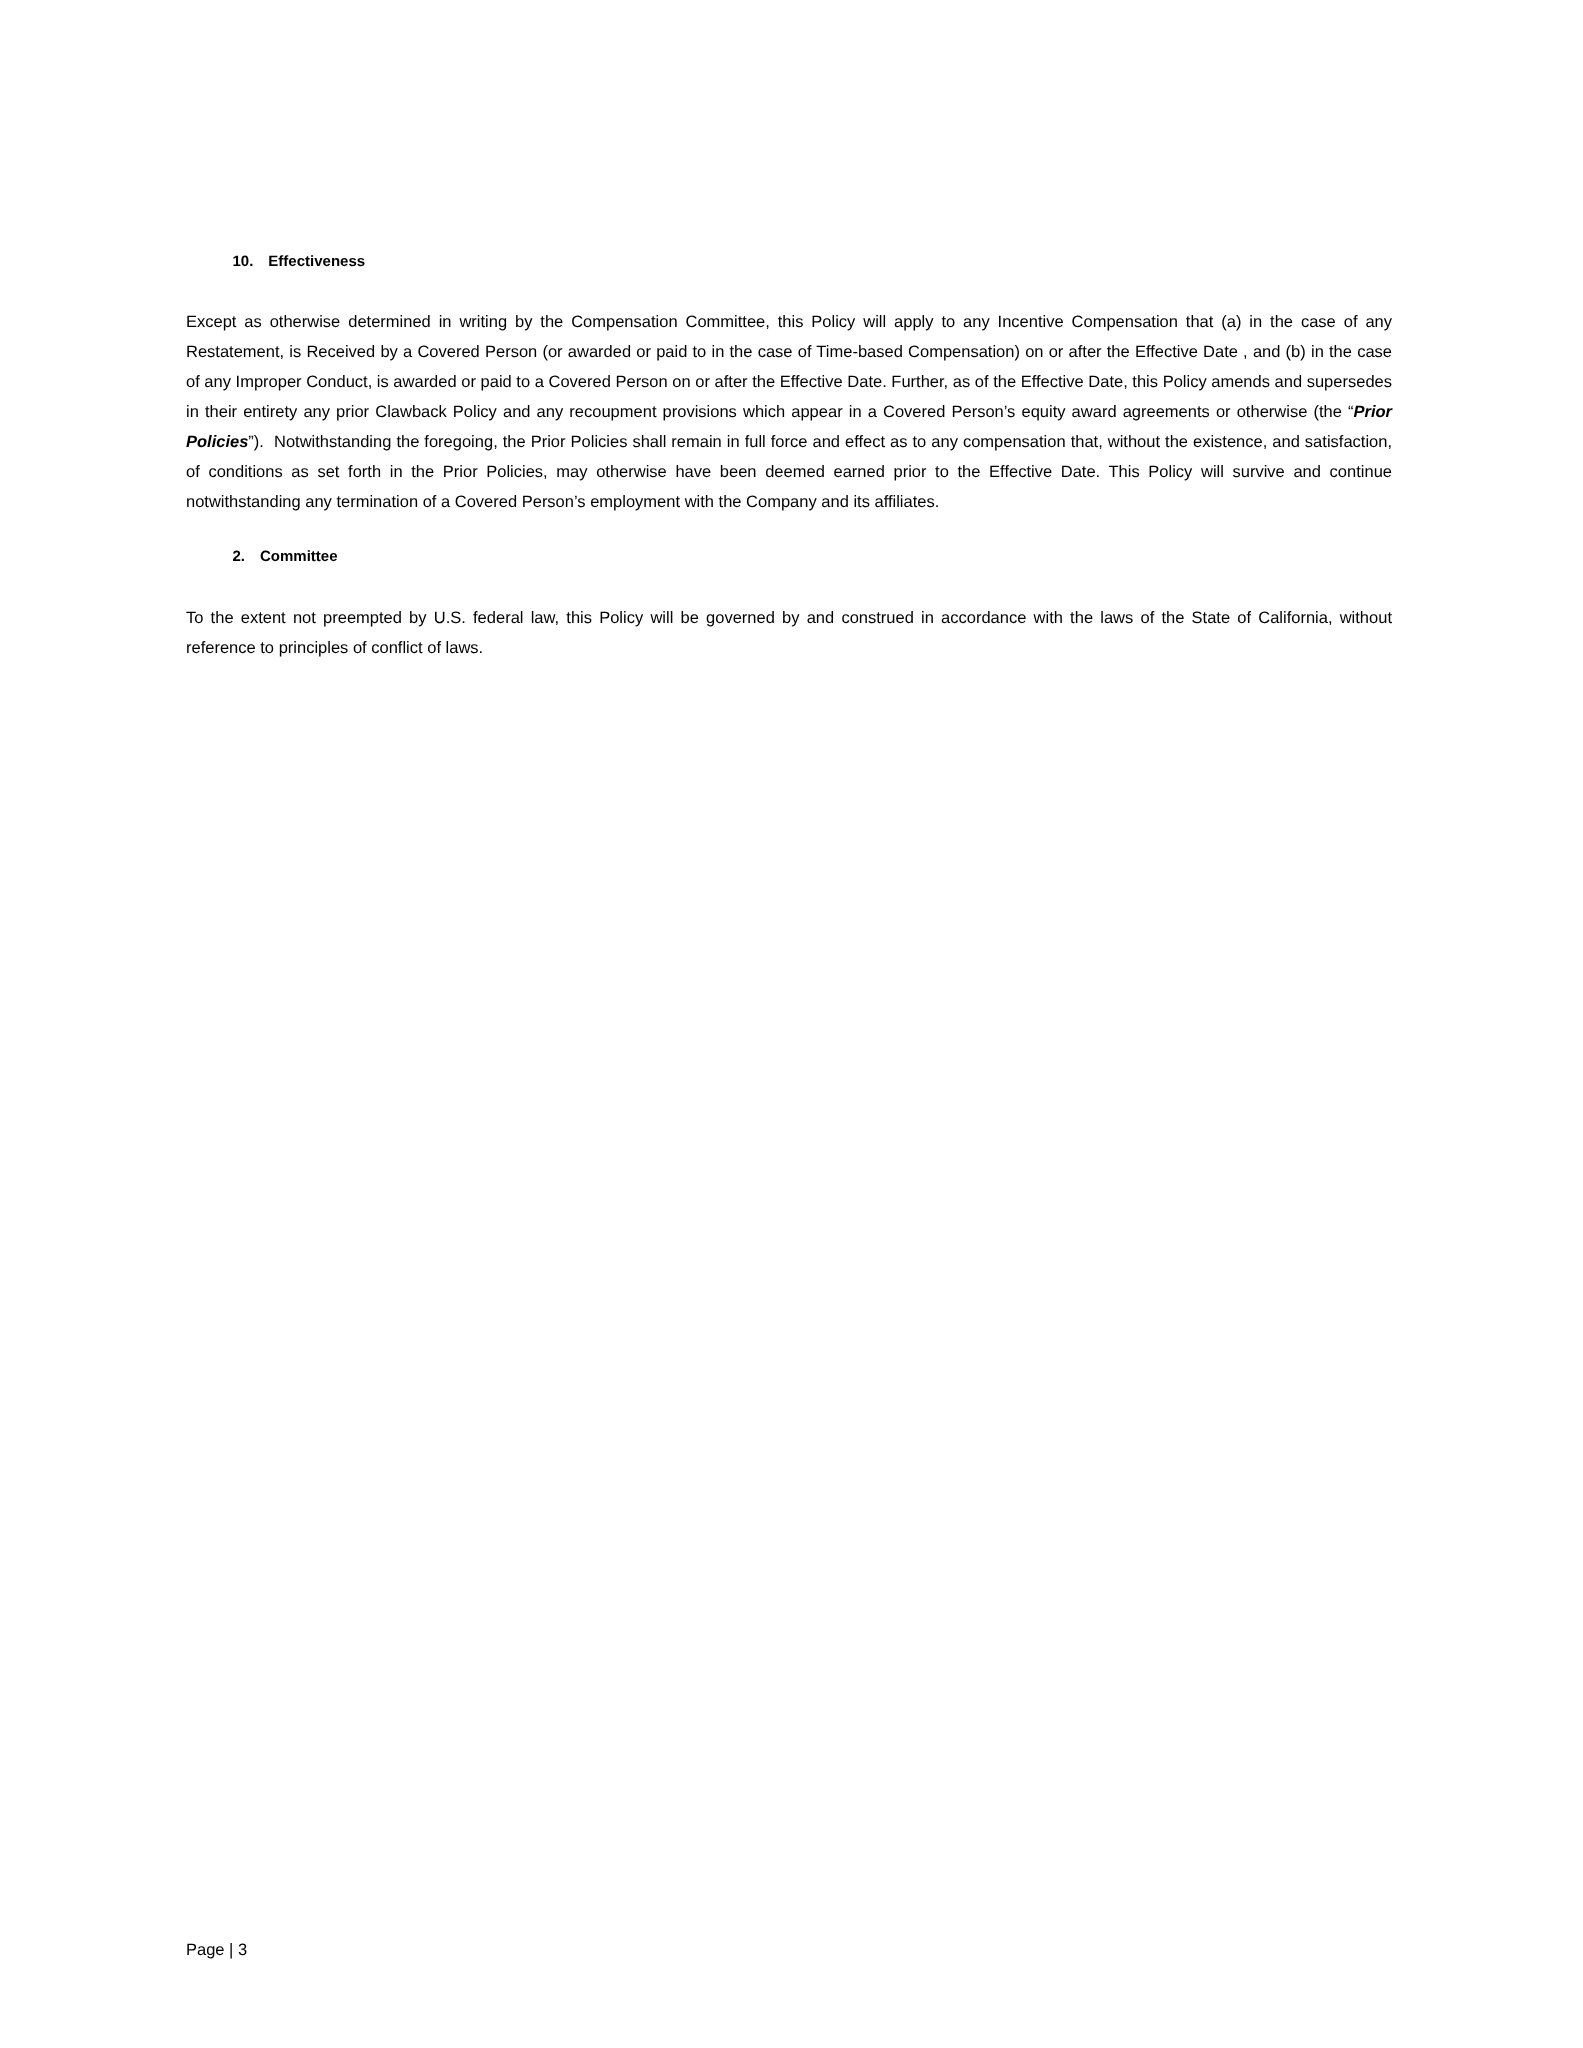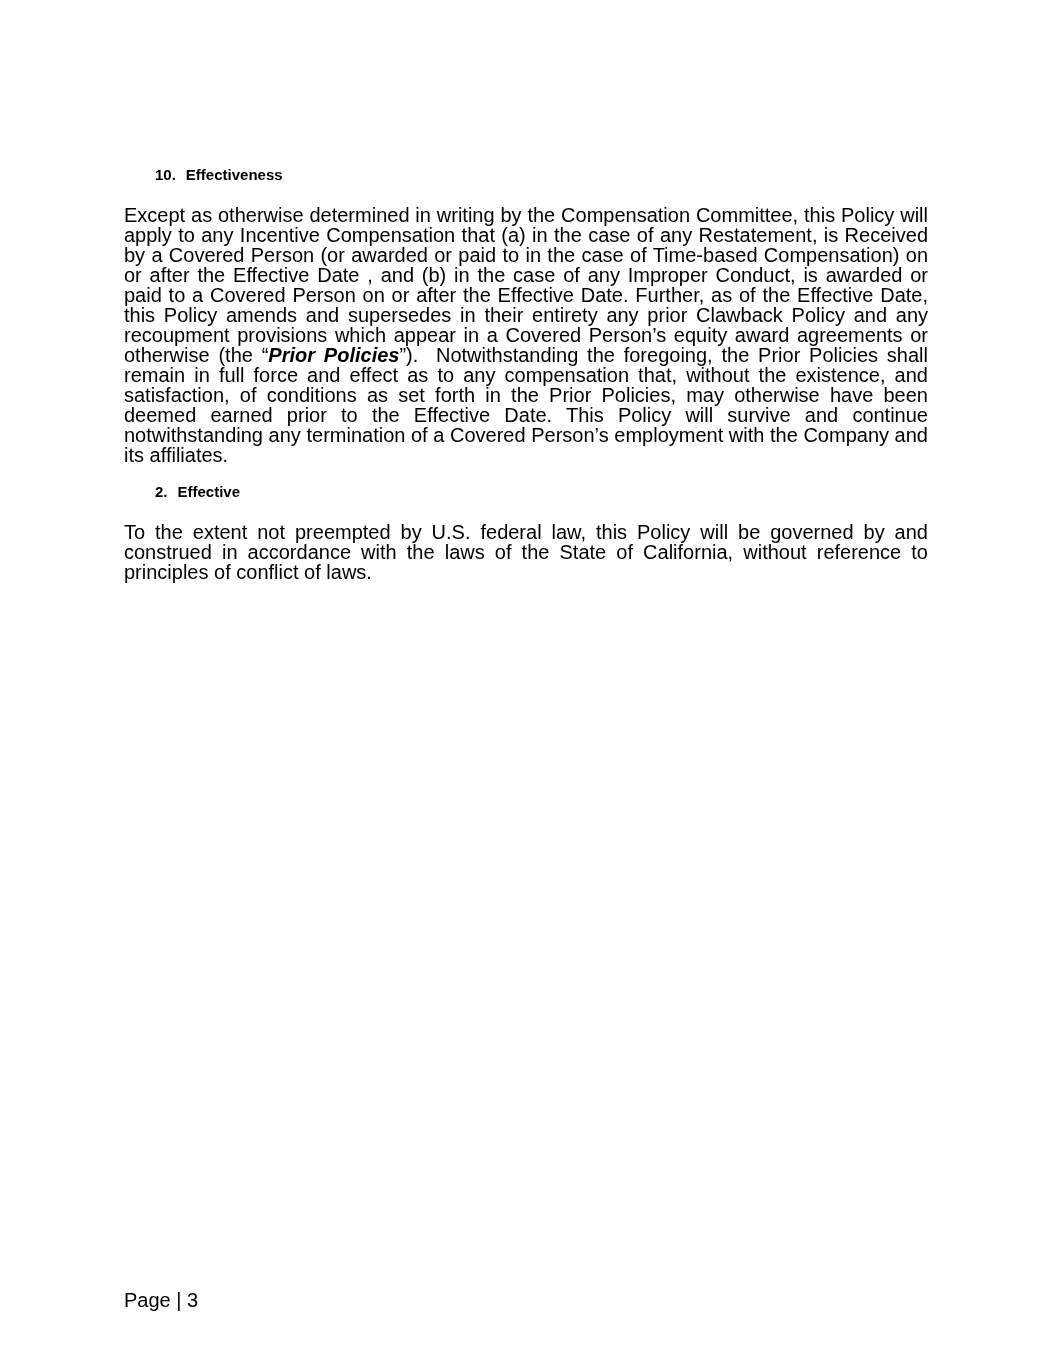--- a/index.html
+++ b/index.html
@@ -14,59 +14,59 @@
     background: #ffffff;
     color: #000000;
     font-family: "Liberation Sans", sans-serif;
     overflow: hidden;
     box-sizing: border-box;
   }
   .content {
     padding: 167px 127px 0 124px;
   }
   .section-heading {
-    font-size: 15px;
+    font-size: 10px;
     line-height: 16px;
     font-weight: bold;
     margin: 0 0 22px 0;
     padding-left: 31px;
   }
   .section-heading .h-num {
     display: inline-block;
     margin-right: 10px;
   }
   .body-para {
-    font-size: 20px;
+    font-size: 11px;
     line-height: 20px;
     text-align: justify;
     margin: 16px 0 19px 0;
   }
   .term {
     font-weight: bold;
     font-style: italic;
   }
   .page-footer {
     position: absolute;
     left: 124px;
     top: 1291px;
-    font-size: 20px;
+    font-size: 11px;
     line-height: 18px;
   }
 </style>
 </head>
 <body>
 
 <div class="page">
   <div class="content">
 
     <h3 class="section-heading"><span class="h-num">10.</span><span class="h-title">Effectiveness</span></h3>
 
     <p class="body-para"><span>Except as otherwise determined in writing by the Compensation Committee, this Policy will apply to any Incentive Compensation that (a) in the case of any Restatement, is Received by a Covered Person (or awarded or paid to in the case of Time-based Compensation) on or after the Effective Date , and (b) in the case of any Improper Conduct, is awarded or paid to a Covered Person on or after the Effective Date. Further, as of the Effective Date, this Policy amends and supersedes in their entirety any prior Clawback Policy and any recoupment provisions which appear in a Covered Person’s equity award agreements or otherwise (the “</span><span class="term">Prior Policies</span><span>”).&nbsp; Notwithstanding the foregoing, the Prior Policies shall remain in full force and effect as to any compensation that, without the existence, and satisfaction, of conditions as set forth in the Prior Policies, may otherwise have been deemed earned prior to the Effective Date. This Policy will survive and continue notwithstanding any termination of a Covered Person’s employment with the Company and its affiliates.</span></p>
 
-    <h3 class="section-heading"><span class="h-num">2.</span><span class="h-title">Effective</span></h3>
+    <h3 class="section-heading"><span class="h-num">2.</span><span class="h-title">Committee</span></h3>
 
 
 
     <p class="body-para">To the extent not preempted by U.S. federal law, this Policy will be governed by and construed in accordance with the laws of the State of California, without reference to principles of conflict of laws.</p>
 
   </div>
 
   <div class="page-footer">Page | 3</div>
 </div>
 

